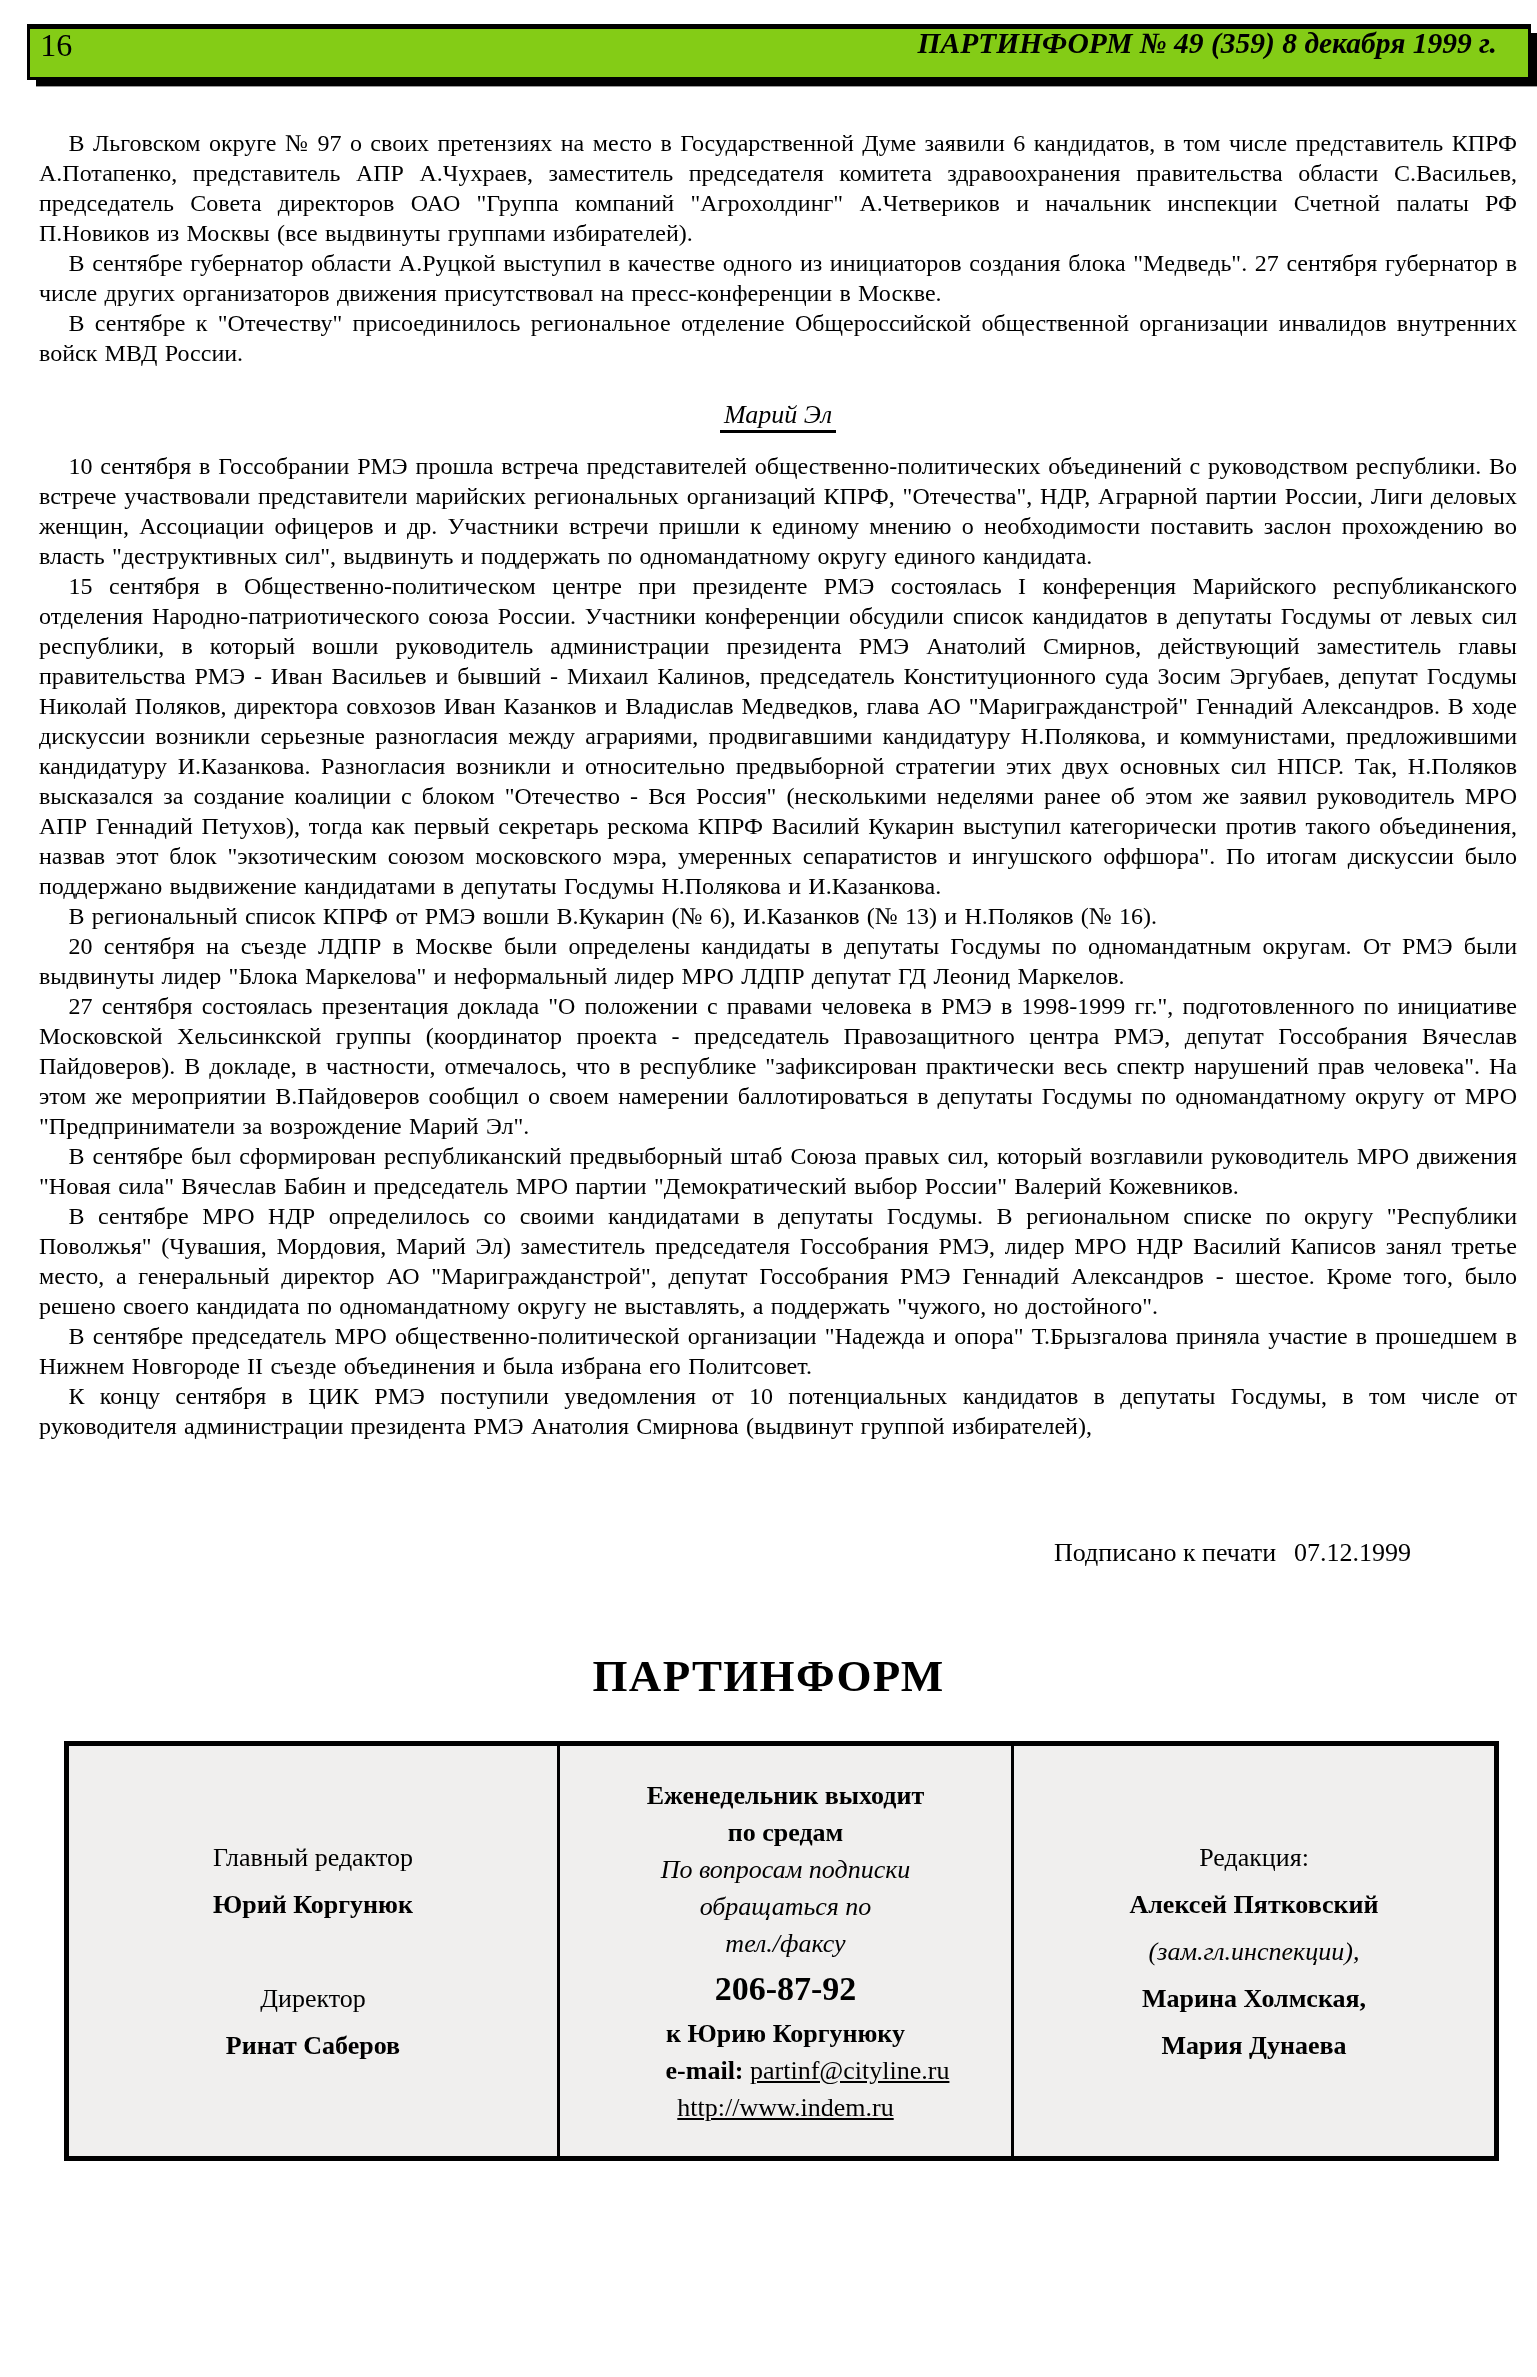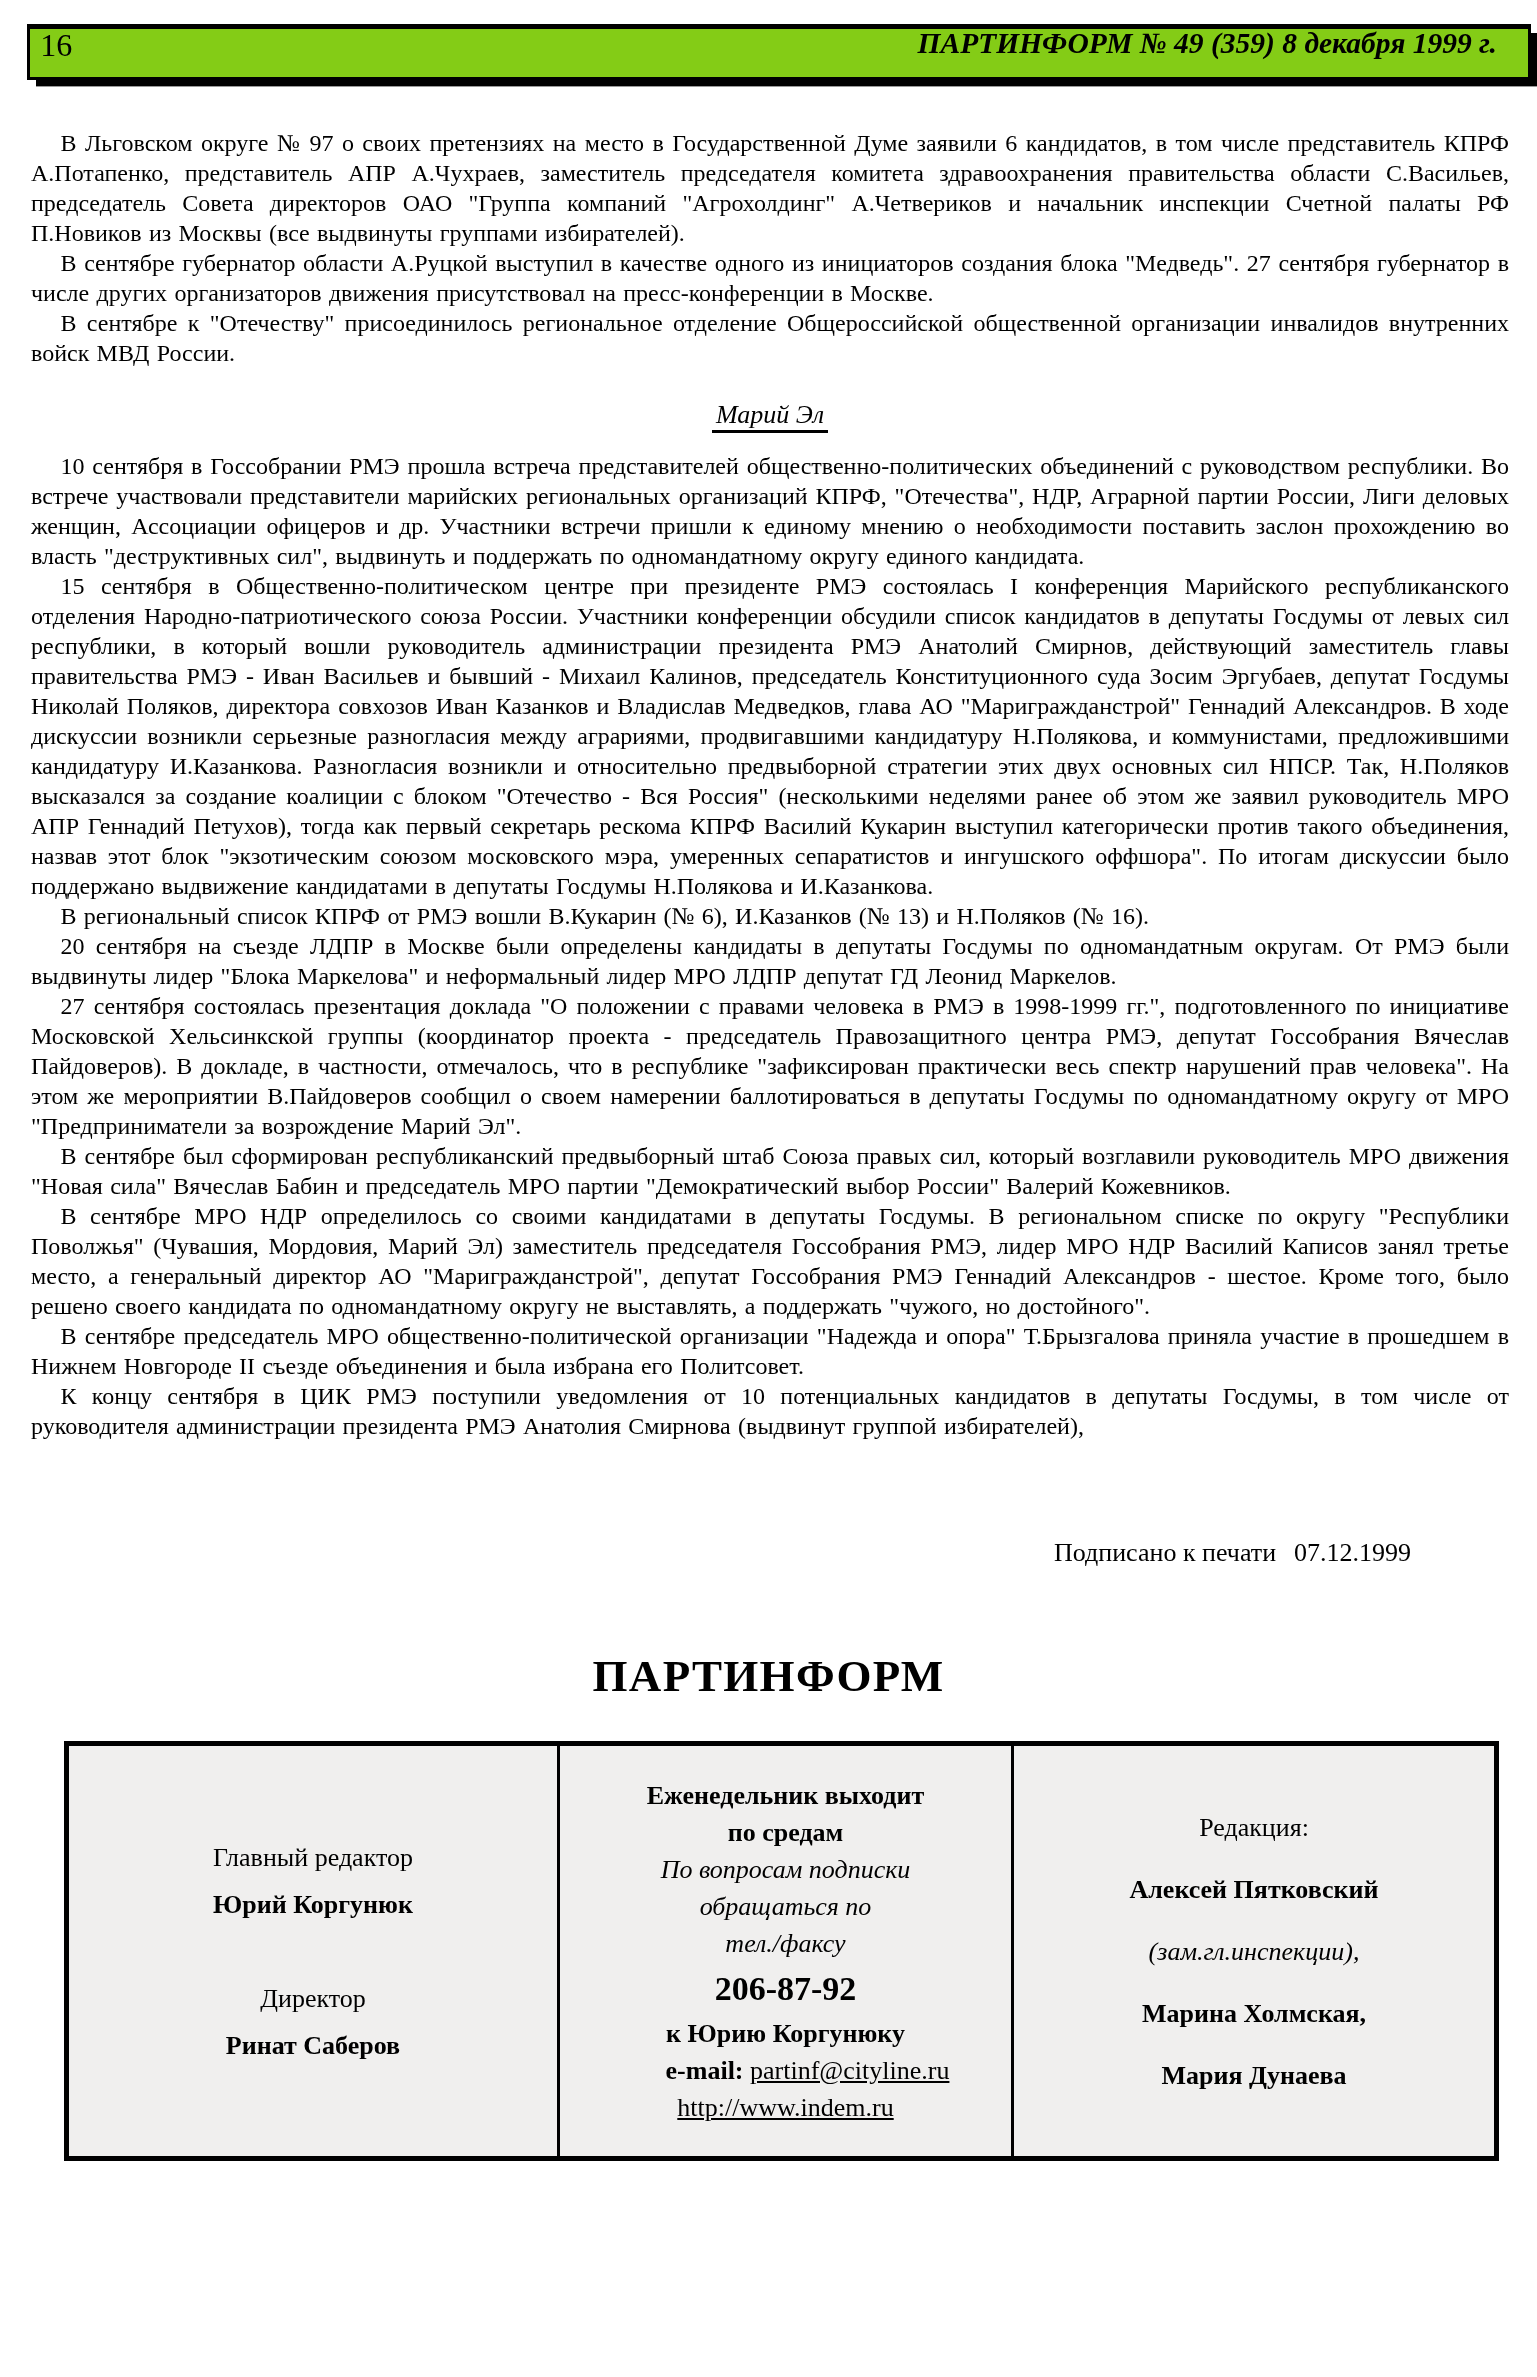--- a/index.html
+++ b/index.html
@@ -11,21 +11,21 @@
   .header-bar{
     position:absolute;left:27px;top:24px;width:1504px;height:56px;
     box-sizing:border-box;border:3.2px solid #000;border-top-width:5.8px;
     box-shadow:7.7px 7.7px 0 -1.3px #000;background:#84cc16;
     display:flex;justify-content:space-between;
     padding:0 31px 0 10.2px;
   }
   .page-number{font-size:32px;line-height:1;}
   .issue-title{font-size:29.5px;font-style:italic;font-weight:bold;line-height:1;}
   
-  .article{position:absolute;left:31px;top:128px;width:1478px;}
+  .article{position:absolute;left:39px;top:128px;width:1478px;}
   .para{
     margin:0;font-size:24px;line-height:30px;text-align:justify;
     text-indent:29.5px;word-spacing:1.3px;
   }
   .section-heading{
     text-align:center;font-size:26px;font-weight:normal;font-style:italic;
     margin:32px 0 20.5px 0;
   }
   .section-heading span{border-bottom:3.8px solid #000;padding:0 3.8px 1.3px 3.8px;}
   .signed{
@@ -42,21 +42,21 @@
     position:absolute;left:64px;top:1741px;width:1435px;height:420px;
     box-sizing:border-box;border:5.1px solid #000;background:#f0efee;
     display:flex;flex-direction:row;
   }
   .footer-cell{
     display:flex;flex-direction:column;justify-content:center;
     align-items:center;text-align:center;box-sizing:border-box;padding:9px 13px;
   }
   .cell-left{flex:0 0 488px;}
   .cell-mid{flex:0 0 457px;border-left:3.8px solid #000;border-right:3.8px solid #000;}
-  .cell-right{flex:1;gap:15px;}
+  .cell-right{flex:1;}
   .cell-line{font-size:26px;line-height:47px;white-space:nowrap;}
   .cell-mid .cell-line{line-height:37px;}
   .cell-line.bold{font-weight:bold;}
   .cell-line.italic{font-style:italic;}
   .cell-mid .cell-line.phone{font-weight:bold;font-size:34px;line-height:53px;}
   .link{text-decoration:underline;}
   .cell-line b{font-weight:bold;margin-left:44px;}
 </style>
 </head>
 <body>

